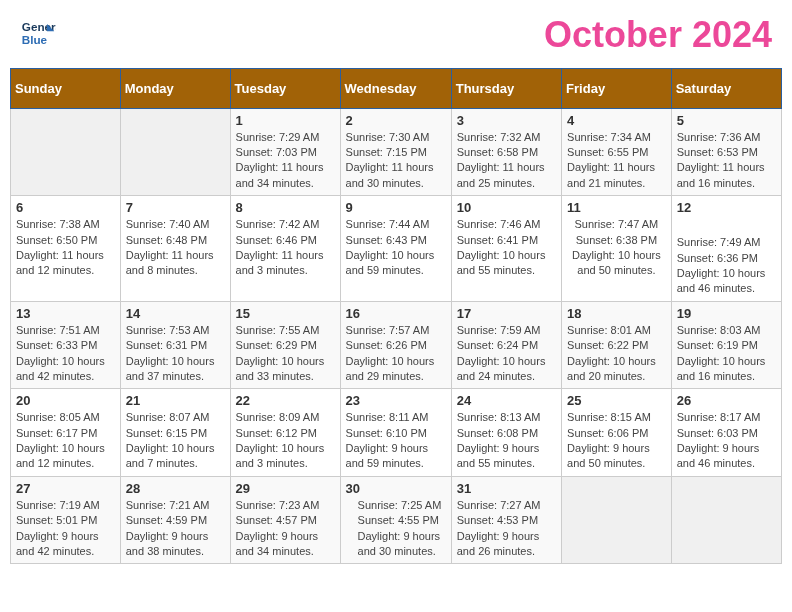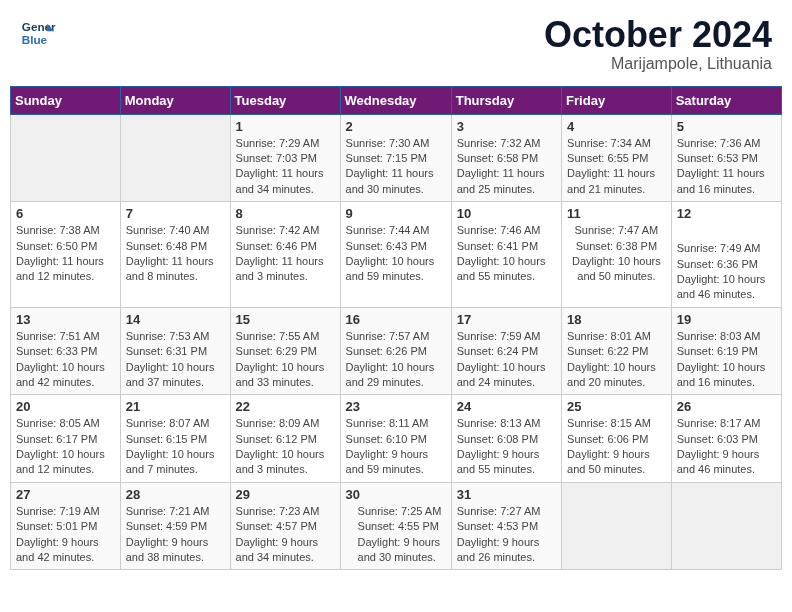--- a/index.html
+++ b/index.html
@@ -28,36 +28,36 @@
       width: 36px;
       height: 36px;
       margin-right: 2px;
     }
     .title-block {
       text-align: right;
     }
     .title-block .month-year {
       font-size: 36px;
       font-weight: bold;
-      color: #0f172a;
+      color: #ec4899;
       line-height: 1.1;
     }
     .title-block .location {
       font-size: 16px;
       color: #555;
     }
     table {
       width: 100%;
       border-collapse: collapse;
       font-size: 11px;
     }
     thead tr th {
-      background-color: #701a75;
+      background-color: #a16207;
       color: #fff;
-      padding: 6px 4px;
+      padding: 12px 4px;
       text-align: left;
       font-size: 13px;
       border: 1px solid #2a5fa0;
     }
     tbody tr td {
       border: 1px solid #ccc;
       vertical-align: top;
       padding: 4px 5px;
       min-height: 80px;
       height: 80px;
@@ -89,21 +89,20 @@
 <div class="header">
   <div class="logo">
     <svg class="logo-icon" viewBox="0 0 40 40">
       <text x="2" y="18" font-size="13" fill="#1a3a5c" font-weight="bold" font-family="Arial">General</text>
       <text x="2" y="32" font-size="13" fill="#2e6db4" font-weight="bold" font-family="Arial">Blue</text>
       <polygon points="30,10 38,18 30,18" fill="#2e6db4"></polygon>
     </svg>
   </div>
   <div class="title-block">
     <div class="month-year">October 2024</div>
-    <div class="location">Marijampole, Lithuania</div>
   </div>
 </div>
 
 <table>
   <thead>
     <tr>
     <th>Sunday</th>
         <th>Monday</th>
         <th>Tuesday</th>
         <th>Wednesday</th>

